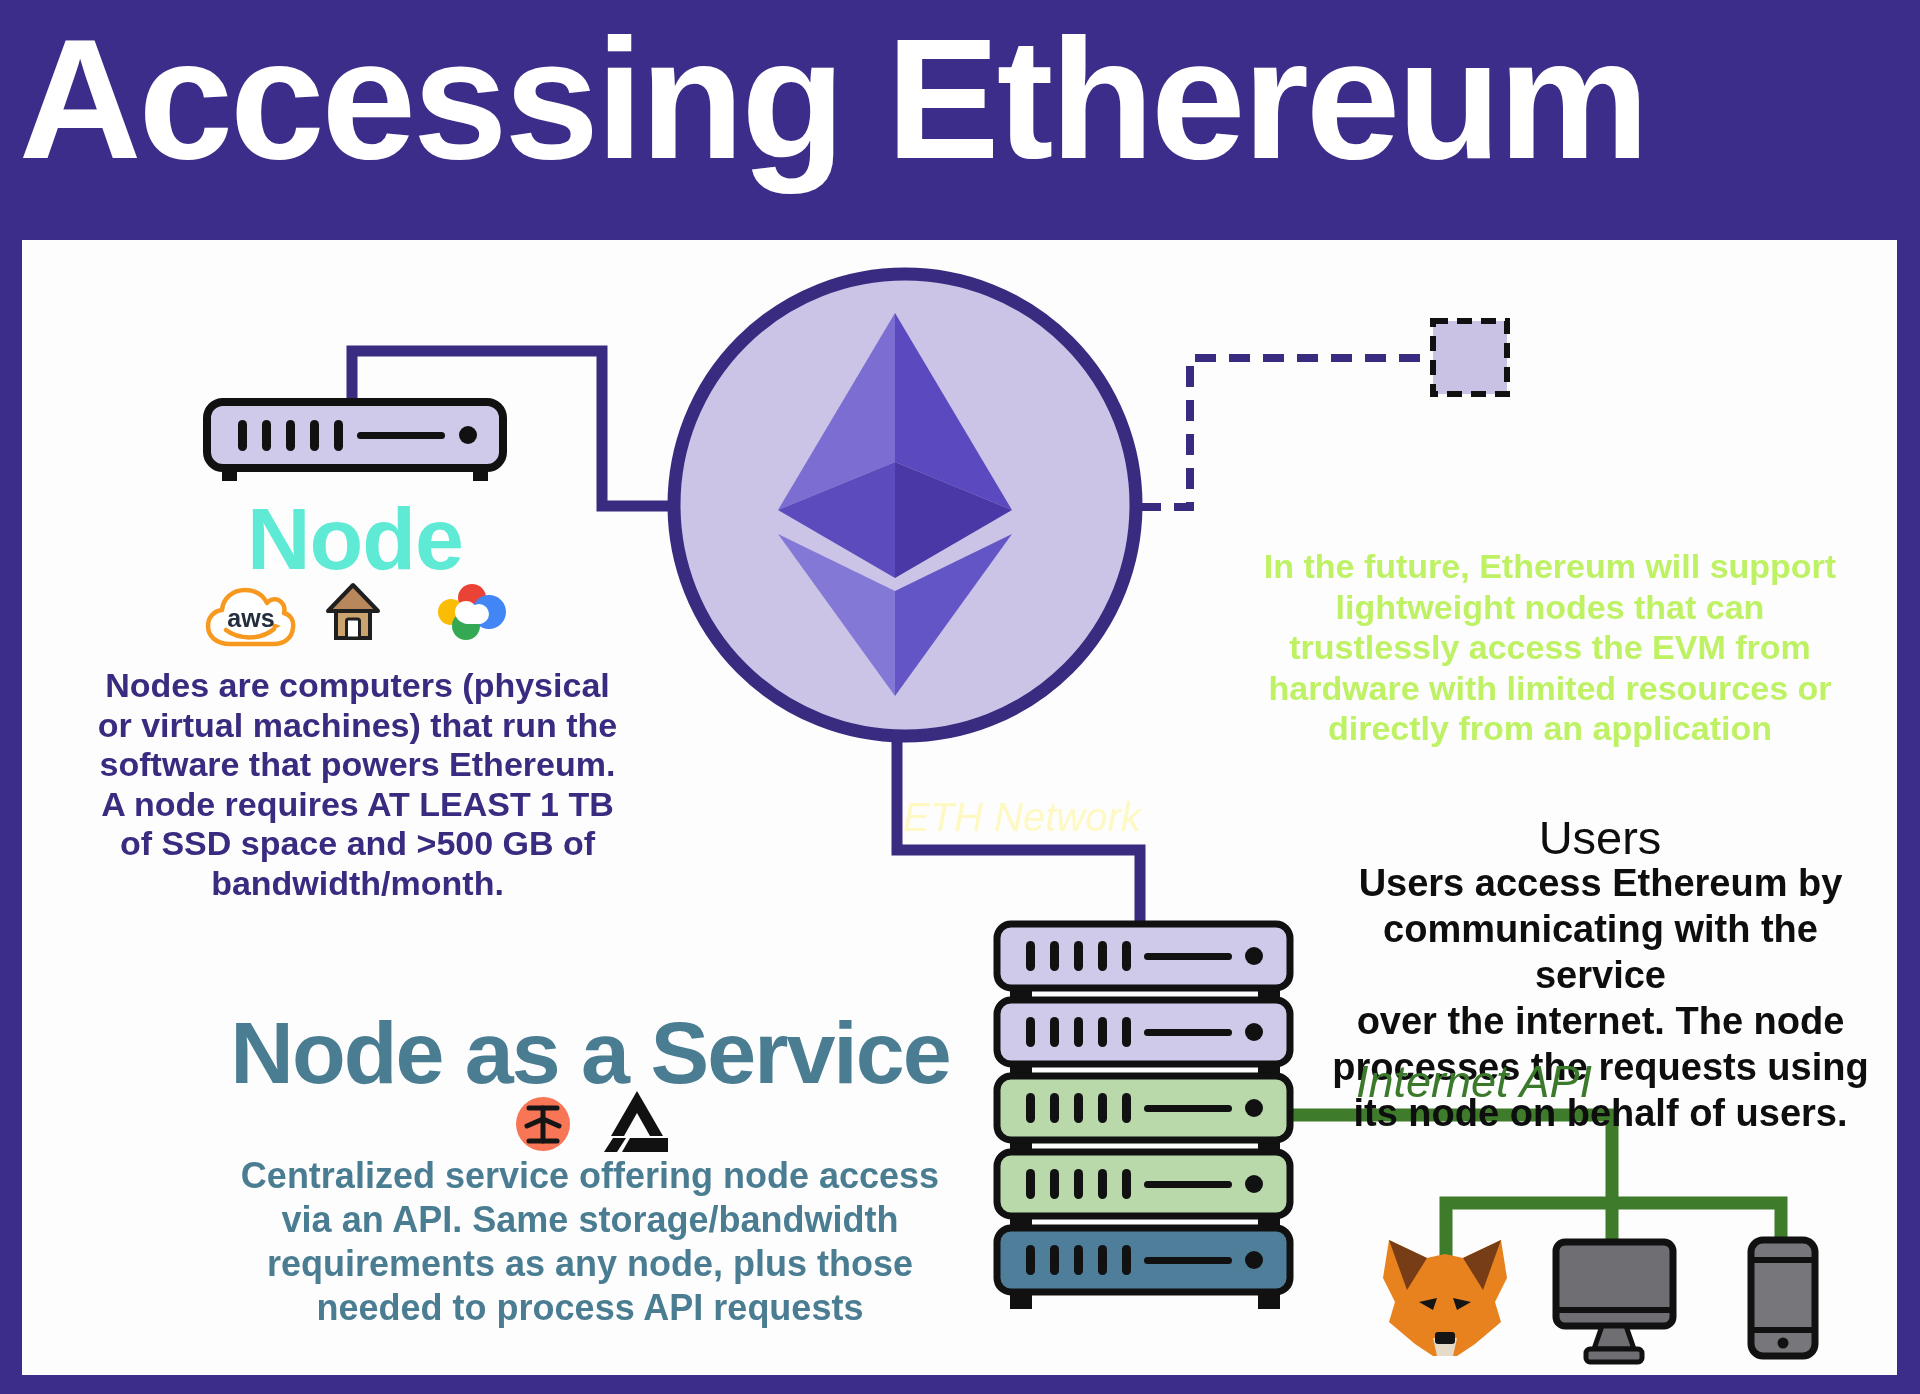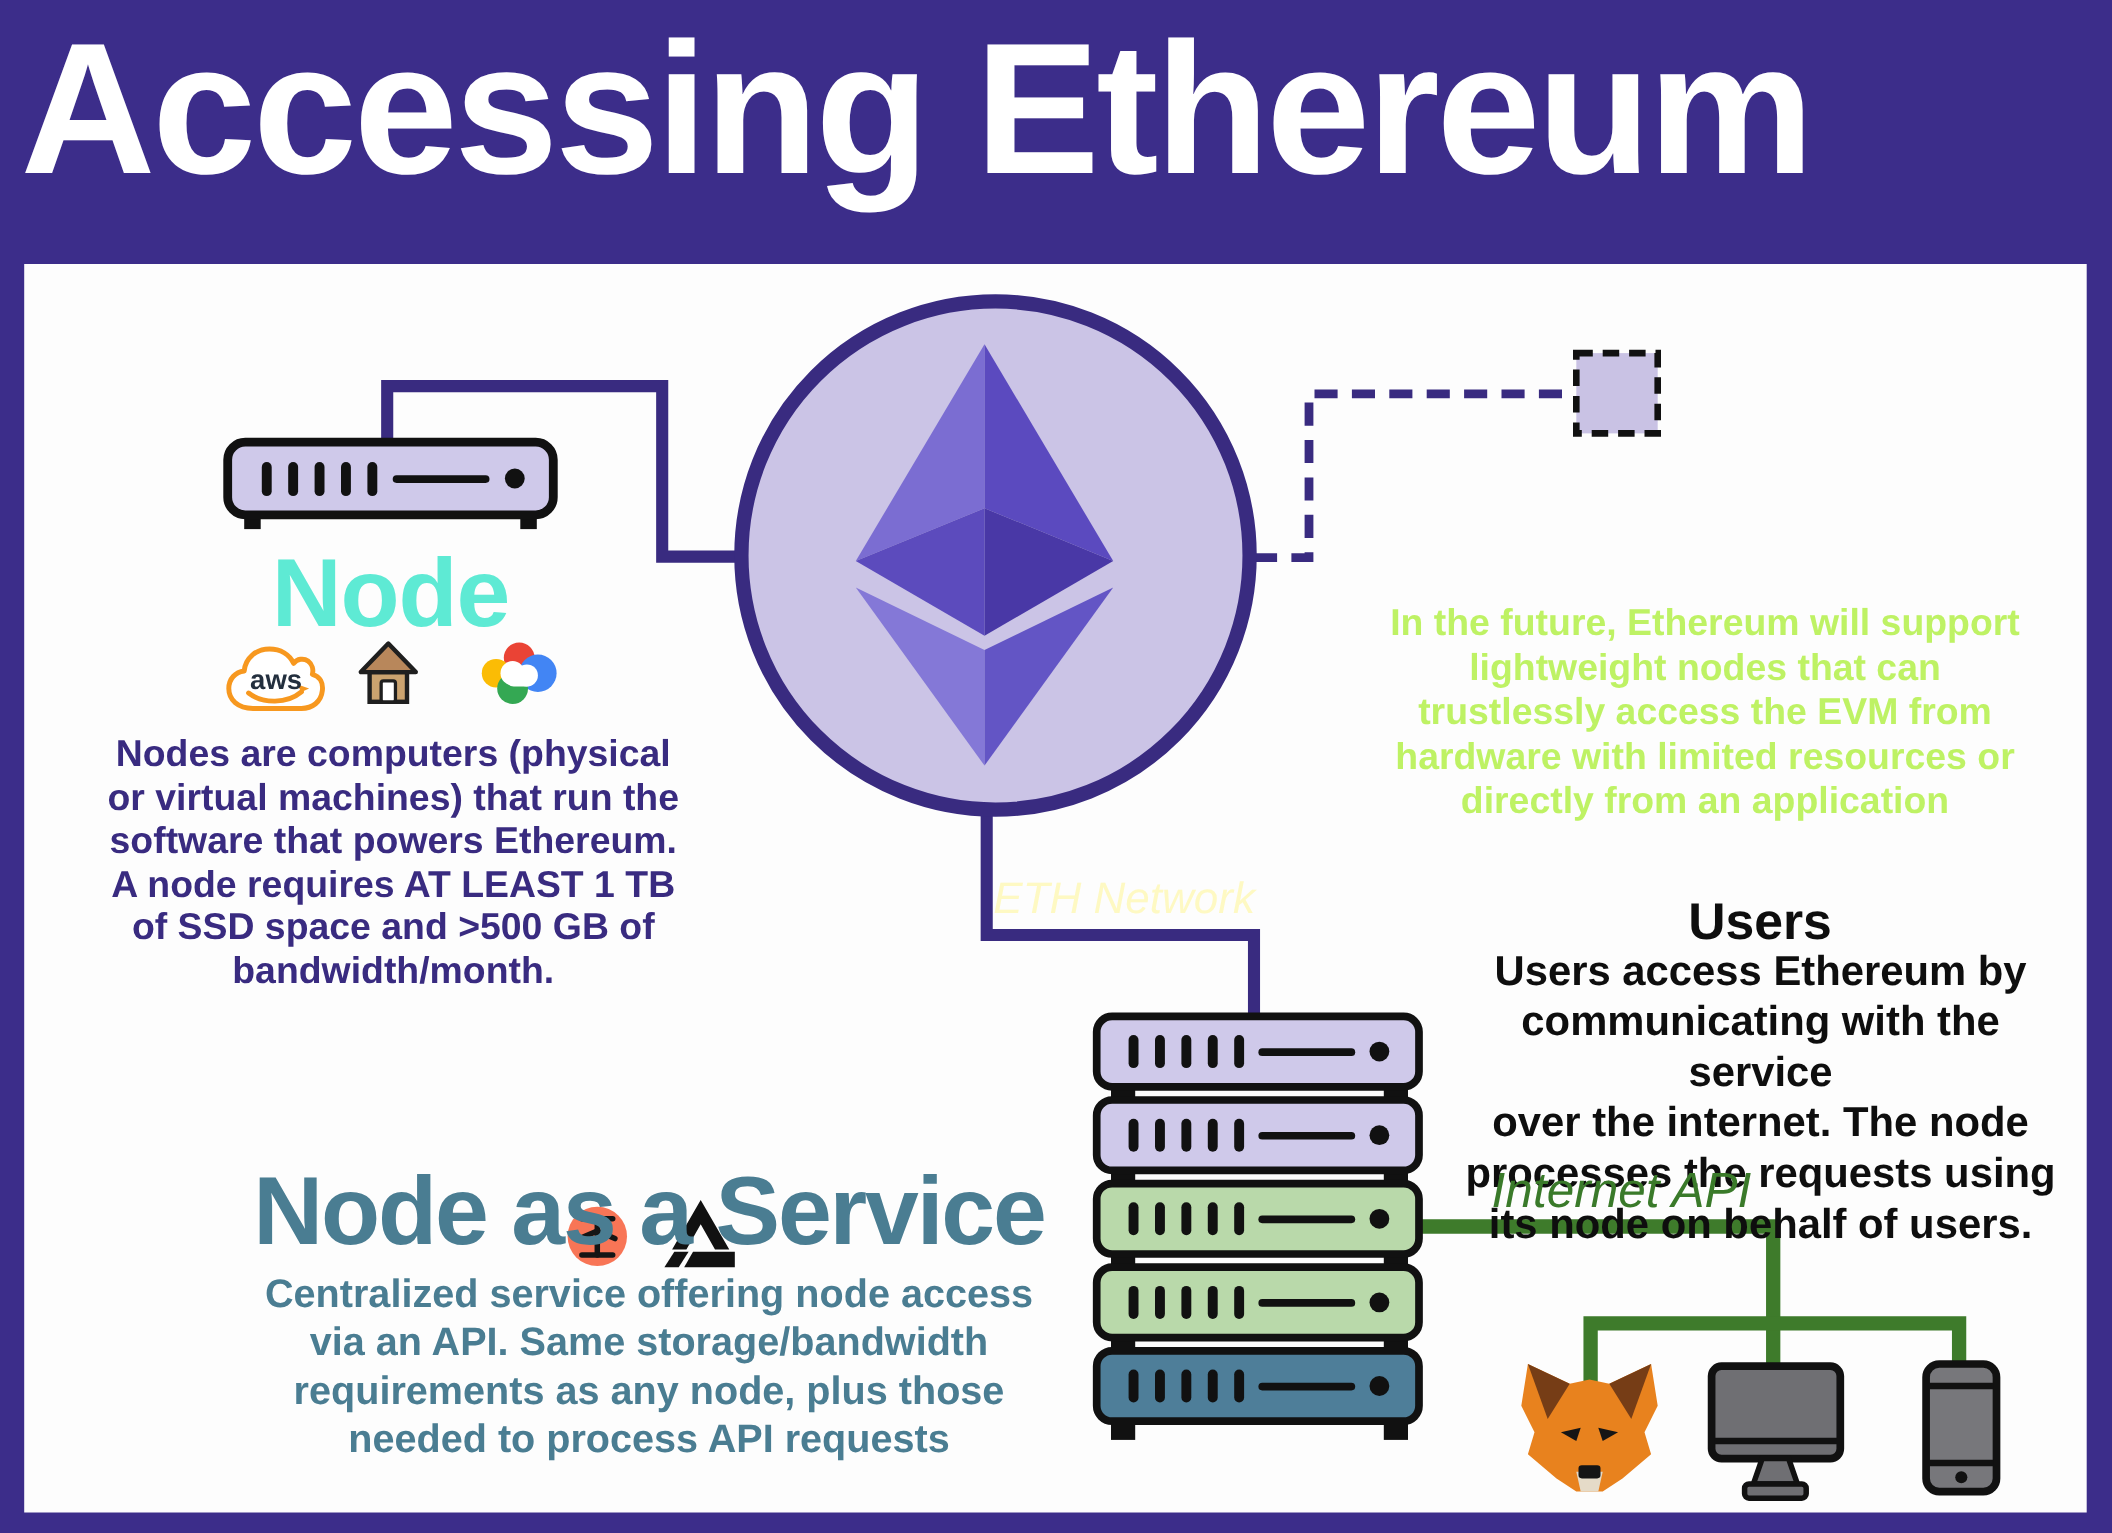--- a/index.html
+++ b/index.html
@@ -7,24 +7,24 @@
   .canvas{position:relative;width:1920px;height:1394px;background:#3C2D8A;}
   .panel{position:absolute;left:22px;top:240px;width:1875px;height:1135px;background:#FDFDFD;}
   .art{position:absolute;left:0;top:0;width:1920px;height:1394px;}
   .t{position:absolute;font-family:"Liberation Sans",sans-serif;text-align:center;white-space:pre-line;}
   .title{left:0;top:4px;width:1665px;font-size:170px;line-height:1.12;font-weight:bold;letter-spacing:-3px;color:#FFFFFF;}
   .node-title{left:105px;top:488px;width:500px;font-size:88px;font-weight:bold;color:#5eead4;letter-spacing:-1px;}
   .node-desc{left:60px;top:666px;width:595px;font-size:34px;line-height:39.5px;font-weight:bold;color:#392B80;}
   .light-title{left:1253px;top:428px;width:600px;font-size:92px;font-weight:bold;color:#392B80;letter-spacing:-1px;}
   .light-desc{left:1225px;top:546px;width:650px;font-size:34px;line-height:40.5px;font-weight:bold;color:#bef264;}
   .eth-network{left:903px;top:795px;width:320px;font-size:40px;font-style:italic;font-weight:400;color:#fef9c3;text-align:left;}
-  .users-title{left:1330px;top:810px;width:540px;font-size:47px;font-weight:bold;color:#0E0E0E;}
+  .users-title{left:1330px;top:810px;width:540px;font-size:47px;font-weight:normal;color:#0E0E0E;}
   .users-desc{left:1318px;top:860px;width:565px;font-size:38px;line-height:46px;font-weight:bold;color:#0E0E0E;}
   .internet-api{left:1356px;top:1056px;width:320px;font-size:45px;font-style:italic;font-weight:400;color:#3A7A2A;text-align:left;}
-  .naas-title{left:215px;top:1002px;width:750px;font-size:88px;font-weight:bold;color:#4A7D92;letter-spacing:-2px;margin-top:48px;}
+  .naas-title{left:215px;top:1002px;width:750px;font-size:88px;font-weight:bold;color:#4A7D92;letter-spacing:-2px;}
   .naas-desc{left:225px;top:1154px;width:730px;font-size:36px;line-height:44px;font-weight:bold;color:#4A7D92;}
   .aws-label{left:206px;top:604px;width:90px;font-size:25px;font-weight:bold;color:#232F3E;letter-spacing:0px;}
 </style>
 </head>
 <body>
 
 <div class="canvas">
 
   <div class="panel"></div>
 

